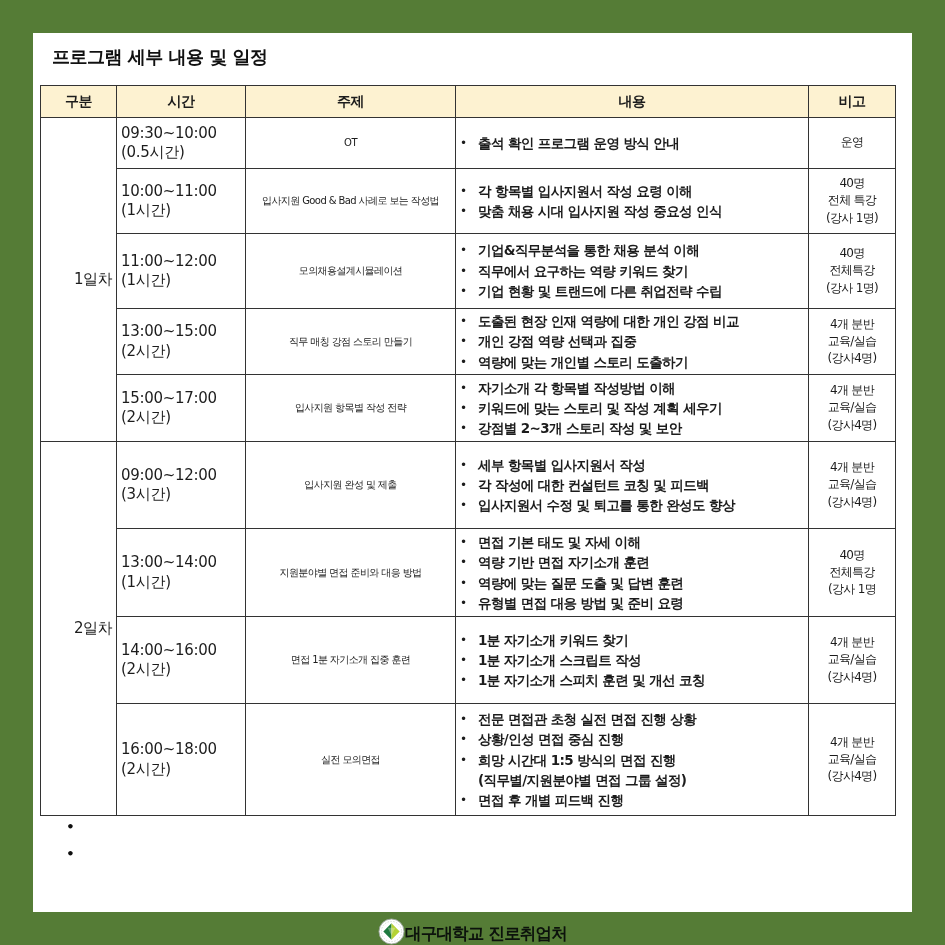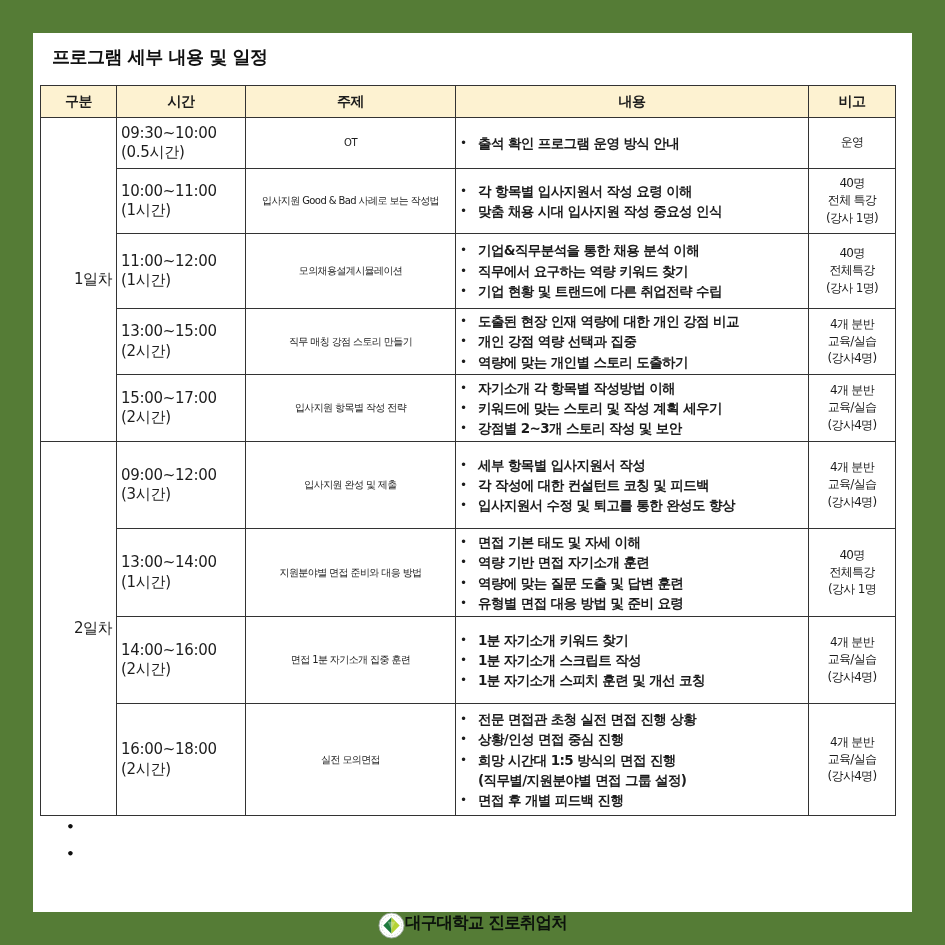--- a/index.html
+++ b/index.html
@@ -54,21 +54,21 @@
   }
   .note-line { display:block; }
   .notes { position:absolute; left:20px; top:780px; width:845px; }
   .footnote {
     display:flex; align-items:flex-start; font-size:17.5px; font-weight:700;
     color:#0f0f0f; line-height:1.62; letter-spacing:-0.7px; white-space:pre-wrap;
   }
   .footnote .bullet { flex:0 0 auto; width:34px; text-align:center; font-size:13px; line-height:2.1; }
   .footer-logo {
     position:absolute; left:0; bottom:0; width:945px; height:33px;
-    display:flex; align-items:flex-start; justify-content:center; 
+    display:flex; align-items:flex-end; justify-content:center; 
   }
   .footer-logo-text {
     font-size:16.5px; font-weight:700; color:#0c120c; letter-spacing:-0.8px;
   }
   .seal { width:27px; height:27px; display:block; }
 </style>
 </head>
 <body>
 
 <div class="sheet">

